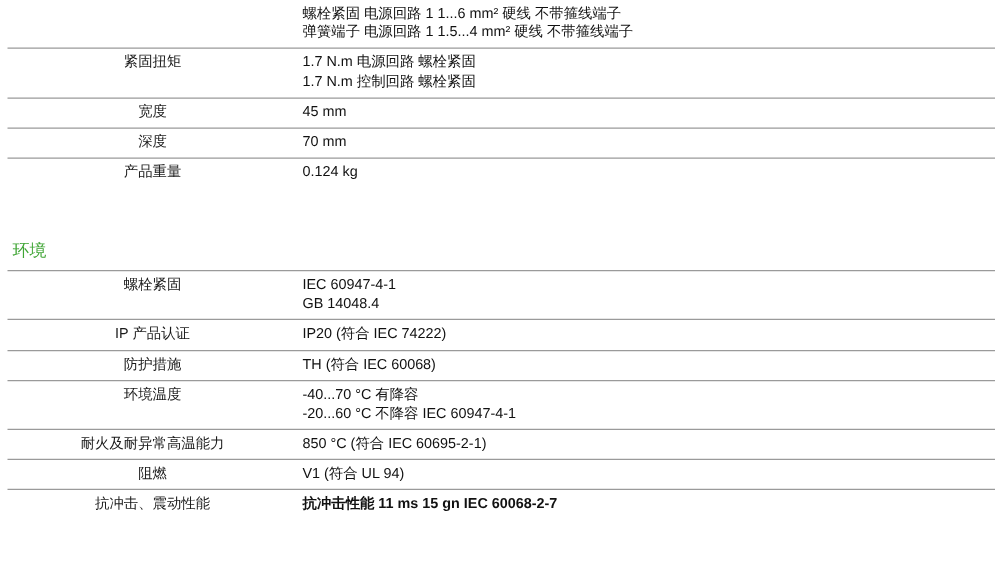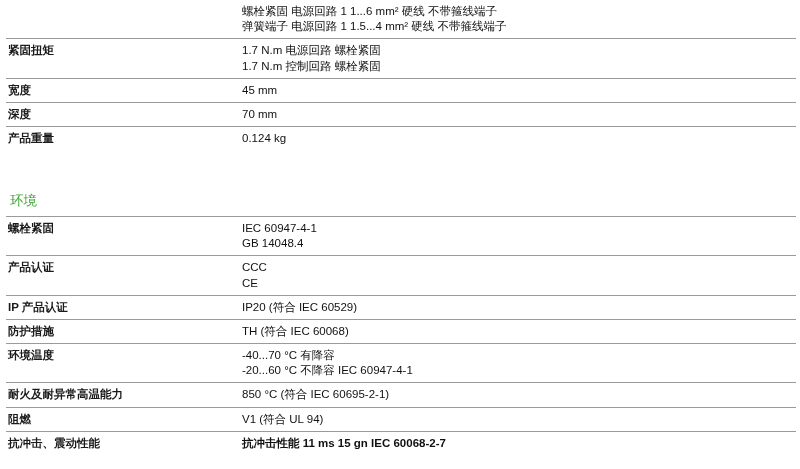--- a/index.html
+++ b/index.html
@@ -26,23 +26,24 @@
     table-layout: fixed;
   }
   table.spec td {
     vertical-align: top;
     padding: 4px 4px 4px 2px;
     line-height: 1.32;
     margin-top: 31px;
   }
   td.label {
     width: 228px;
-    font-weight: bold;
+    font-weight: normal;
     color: #1a1a1a;
     padding-left: 4px;
+    text-align: center;
   }
   td.value {
     color: #111111;
     padding-left: 4px;
   }
   tr.rule > td {
     border-top: 1px solid #9a9a9a;
   }
   tr.first > td {
     border-top: none;
@@ -134,32 +135,25 @@
       </tr>
 
       <tr>
         <td class="label">螺栓紧固</td>
         <td class="value">
           <span class="line">IEC 60947-4-1</span>
           <span class="line">GB 14048.4</span>
         </td>
       </tr>
 
-      <tr class="rule">
-        <td class="label">产品认证</td>
-        <td class="value">
-          <span class="line">CCC</span>
-          <span class="line">CE</span>
-        </td>
-      </tr>
 
       <tr class="rule">
         <td class="label">IP 产品认证</td>
         <td class="value">
-          <span class="line">IP20 (符合 IEC 60529)</span>
+          <span class="line">IP20 (符合 IEC 74222)</span>
         </td>
       </tr>
 
       <tr class="rule">
         <td class="label">防护措施</td>
         <td class="value">
           <span class="line">TH (符合 IEC 60068)</span>
         </td>
       </tr>
 

